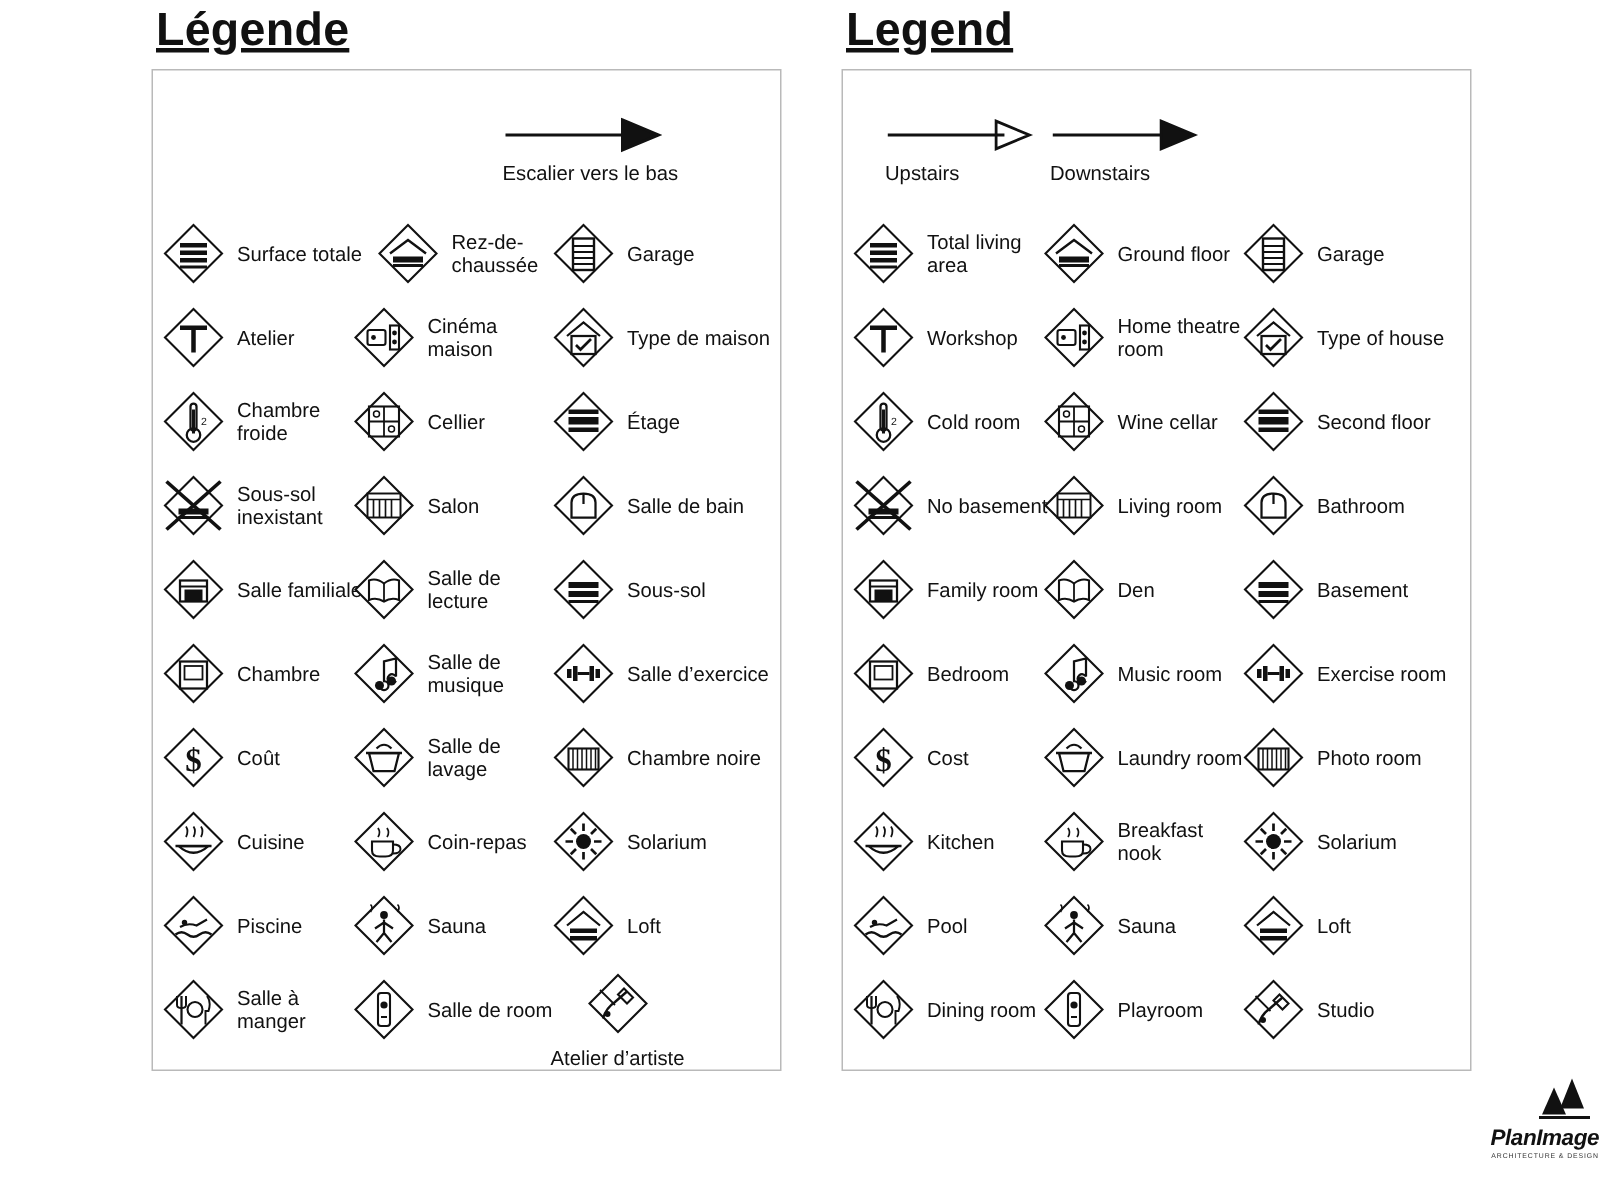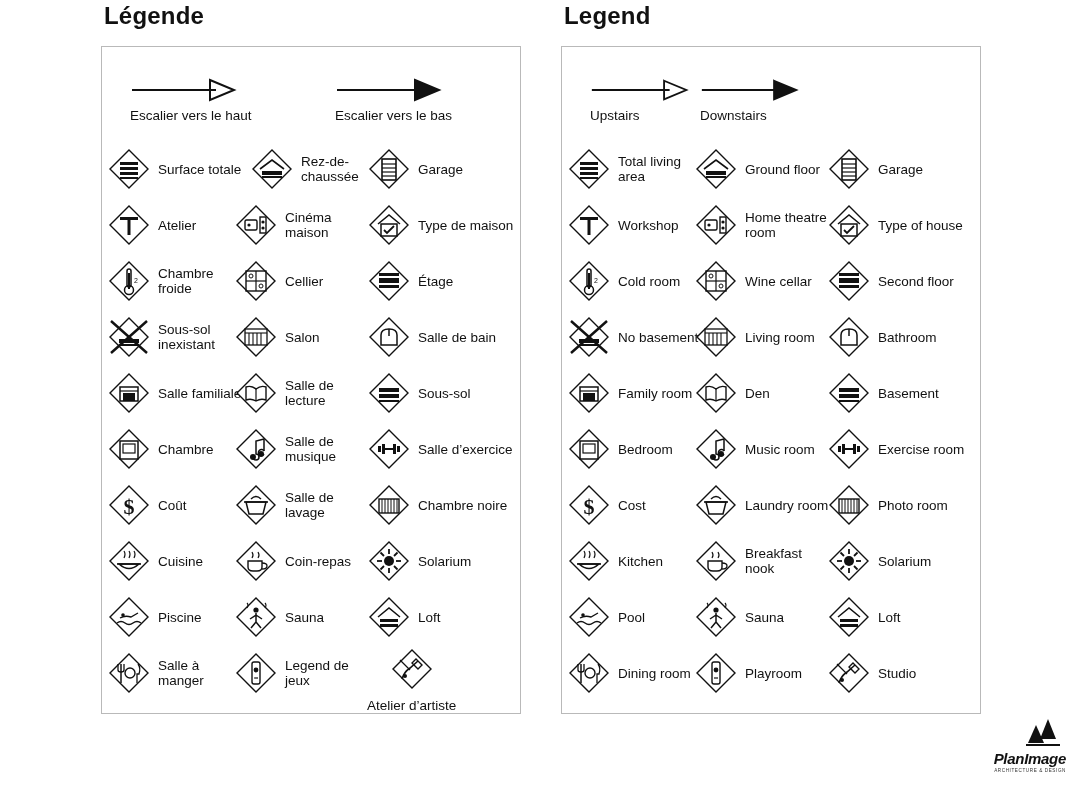--- a/index.html
+++ b/index.html
@@ -28,23 +28,24 @@
     border: 1px solid #b9b9b9;
     box-sizing: border-box;
     background: #fff;
   }
   #panel-fr { left: 101px; }
   #panel-en { left: 561px; }
 
   .panel-title {
     position: absolute;
     top: 2px;
-    font-size: 24px;
+    font-size: 31px;
     font-weight: bold;
     letter-spacing: 0.2px;
+    text-decoration: underline;
   }
   #title-fr { left: 104px; }
   #title-en { left: 564px; }
 
   
   .arrows {
     position: absolute;
     top: 22px;
     left: 0;
     width: 100%;
@@ -119,27 +120,20 @@
   }
 </style>
 </head>
 <body>
 
 <div class="page">
 
   <div class="panel-title" id="title-fr">Légende</div>
   <div class="panel" id="panel-fr">
     <div class="arrows">
-      <div class="arrow-item" style="left:28px; top:8px;">
-        <svg class="arrow-svg" width="108" height="26" viewBox="0 0 108 26">
-          <line x1="2" y1="13" x2="86" y2="13" stroke="#111" stroke-width="2"></line>
-          <polygon points="80,3 104,13 80,23" fill="none" stroke="#111" stroke-width="2"></polygon>
-        </svg>
-        <span class="arrow-label">Escalier vers le haut</span>
-      </div>
       <div class="arrow-item" style="left:208px; top:8px;margin-left:25px;">
         <svg class="arrow-svg" width="108" height="26" viewBox="0 0 108 26">
           <line x1="2" y1="13" x2="86" y2="13" stroke="#111" stroke-width="2"></line>
           <polygon points="80,3 104,13 80,23" fill="#111" stroke="#111" stroke-width="2"></polygon>
         </svg>
         <span class="arrow-label">Escalier vers le bas</span>
       </div>
     </div>
     <div class="grid" id="grid-fr">
         <div class="cell" style="left: 5px; top: 0px;">
@@ -477,21 +471,21 @@
         </div>
         <div class="cell" style="left: 132px; top: 504px;">
           <div class="diamond-wrap">
             <svg width="44" height="44" viewBox="0 0 44 44">
         <path d="M22 3 L41 22 L22 41 L3 22 Z" fill="#fff" stroke="#111" stroke-width="1.4"></path>
         <rect x="18" y="11" width="8" height="22" rx="2" fill="none" stroke="#111" stroke-width="1.4"></rect>
               <circle cx="22" cy="19" r="2.4" fill="#111"></circle>
               <line x1="20" y1="27" x2="24" y2="27" stroke="#111" stroke-width="1.2"></line>
       </svg>
           </div>
-          <div class="cell-label">Legend de jeux</div>
+          <div class="cell-label">Salle de room</div>
         </div>
         <div class="cell wide" style="left: 265px; top: 504px; flex-direction: column;">
           <div class="diamond-wrap">
             <svg width="44" height="44" viewBox="0 0 44 44">
         <path d="M22 3 L41 22 L22 41 L3 22 Z" fill="#fff" stroke="#111" stroke-width="1.4"></path>
         <path d="M12 32 Q14 25 20 21 L28 14" fill="none" stroke="#111" stroke-width="1.6"></path>
               <path d="M26 12 L32 18 L28 22 L22 16 Z" fill="none" stroke="#111" stroke-width="1.4"></path>
               <circle cx="15" cy="29" r="2" fill="#111"></circle>
               <line x1="10" y1="13" x2="20" y2="23" stroke="#111" stroke-width="1.2"></line>
       </svg>

